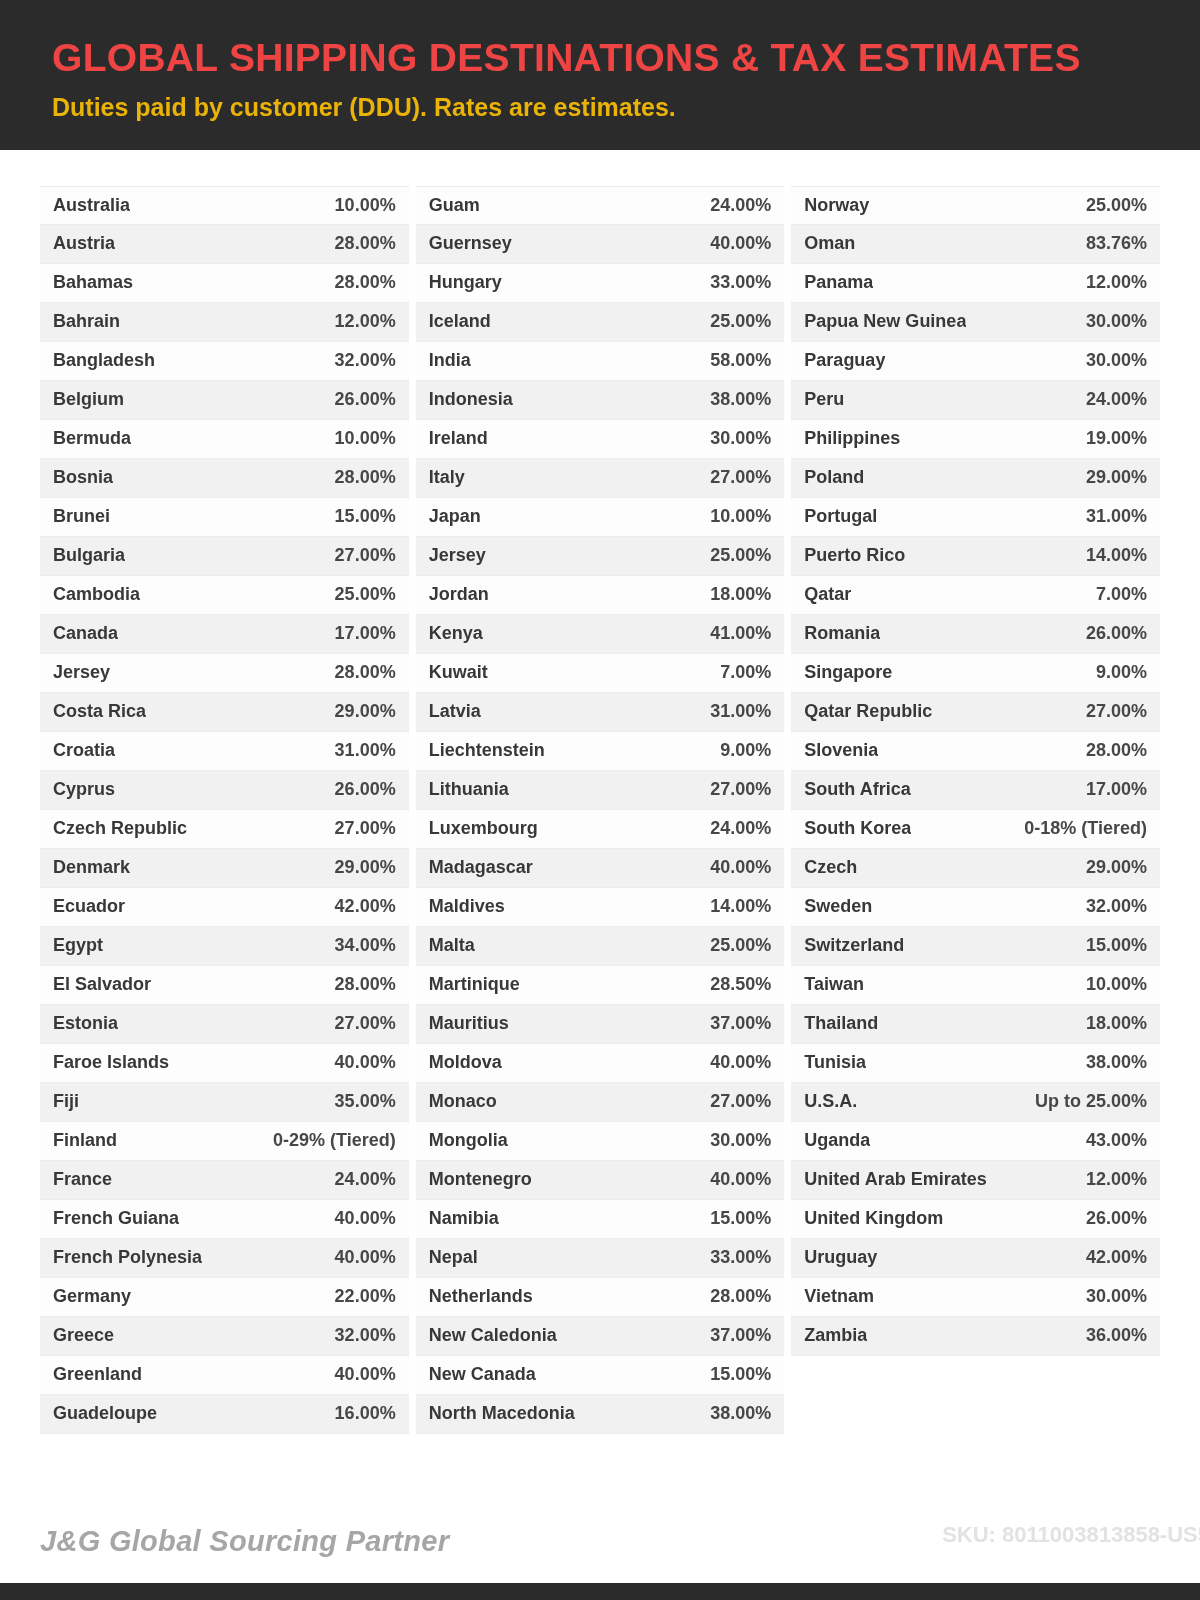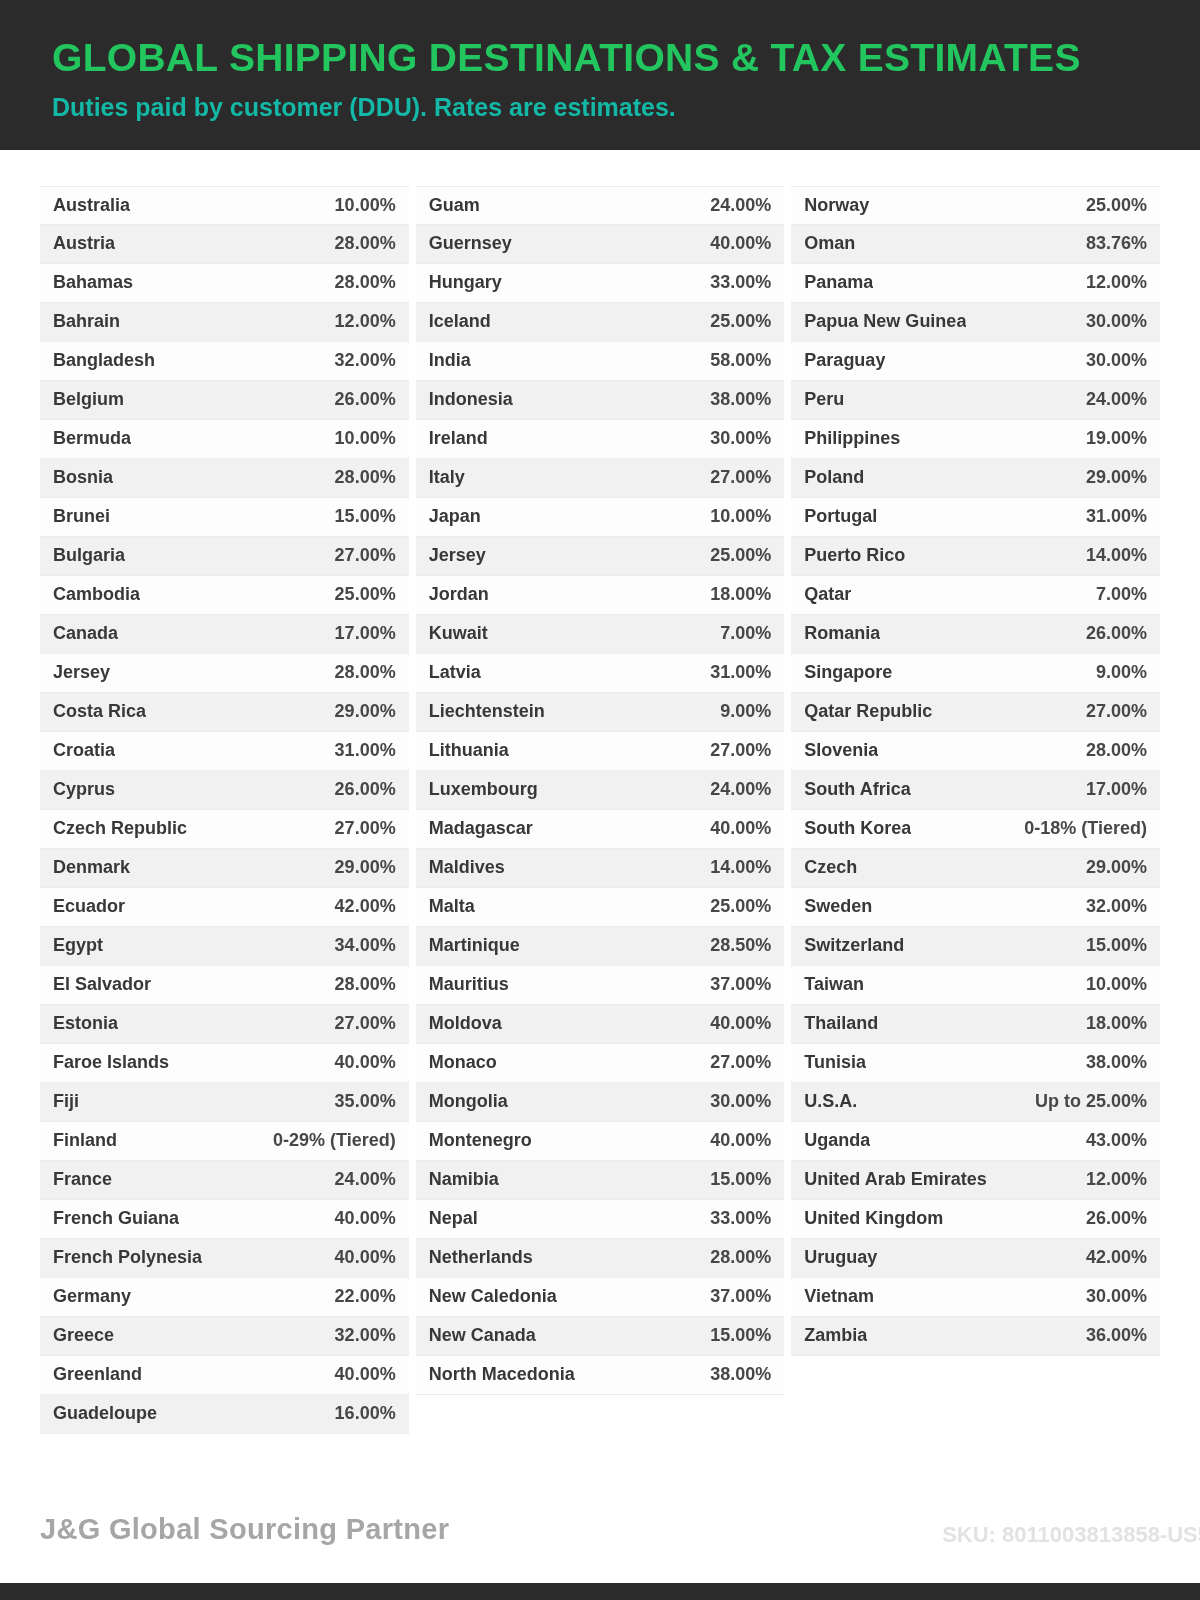--- a/index.html
+++ b/index.html
@@ -11,28 +11,28 @@
     font-family: "Liberation Sans", sans-serif;
     position: relative;
     overflow: hidden;
   }
   .page-header {
     background: #2b2b2b;
     padding: 36px 52px 28px 52px;
     width: 100%;
   }
   .page-title {
-    color: #22c55e;
+    color: #ef4444;
     font-size: 39px;
     font-weight: 800;
     letter-spacing: 0.3px;
     line-height: 1.15;
   }
   .page-subtitle {
-    color: #14b8a6;
+    color: #eab308;
     font-size: 25px;
     font-weight: 700;
     margin-top: 12px;
   }
   .table-wrap {
     display: flex;
     gap: 7px;
     margin: 36px 40px 0 40px;
     align-items: flex-start;
   }
@@ -59,25 +59,26 @@
     overflow: hidden;
   }
   .rate {
     white-space: nowrap;
     color: #474747;
     margin-left: 8px;
   }
   .brand-name {
     position: absolute;
     left: 40px;
-    bottom: 54px;
+    bottom: 42px;
     font-size: 29px;
     font-weight: 800;
     color: #a6a6a6;
     letter-spacing: 0.3px;
+    font-style: italic;
   }
   .sku-label {
     position: absolute;
     right: -10px;
     bottom: 52px;
     font-size: 22px;
     font-weight: 700;
     color: #e2e2e2;
     white-space: nowrap;
   }
@@ -268,20 +269,24 @@
       </div>
       <div class="row">
         <span class="country">Jersey</span>
         <span class="rate">25.00%</span>
       </div>
       <div class="row">
         <span class="country">Jordan</span>
         <span class="rate">18.00%</span>
       </div>
       <div class="row">
+        <span class="country">Kenya</span>
+        <span class="rate">41.00%</span>
+      </div>
+      <div class="row">
         <span class="country">Kuwait</span>
         <span class="rate">7.00%</span>
       </div>
       <div class="row">
         <span class="country">Latvia</span>
         <span class="rate">31.00%</span>
       </div>
       <div class="row">
         <span class="country">Liechtenstein</span>
         <span class="rate">9.00%</span>

